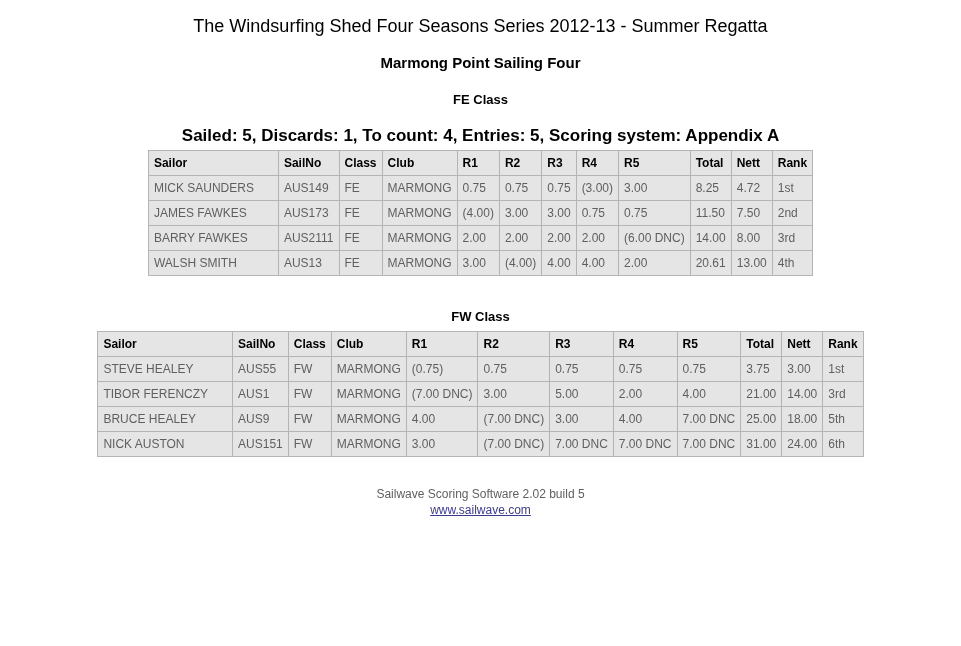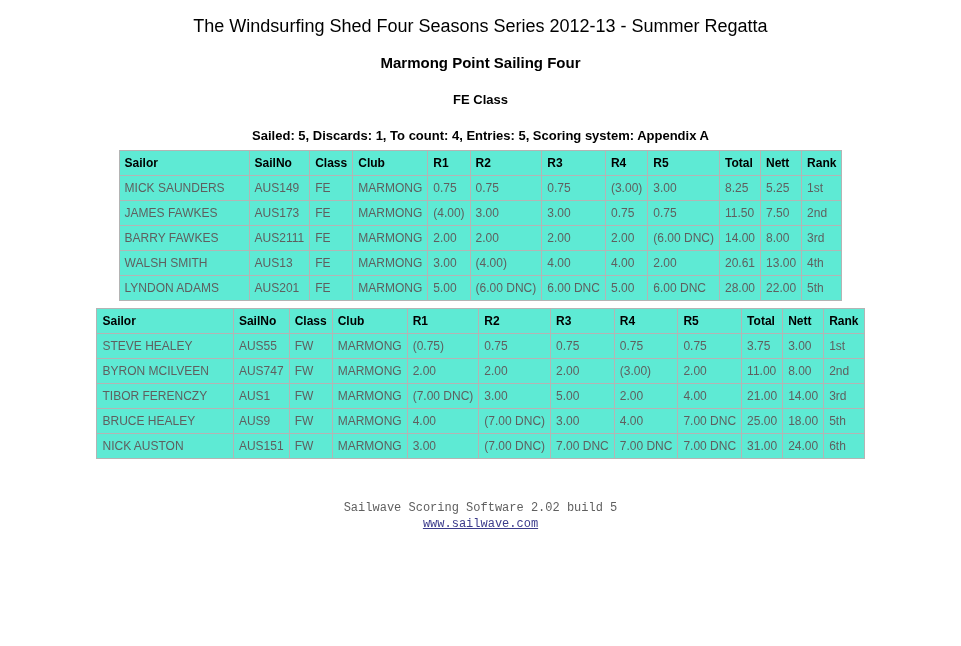--- a/index.html
+++ b/index.html
@@ -29,30 +29,30 @@
     margin: 20px 0 0;
     font-size: 13px;
     line-height: 15px;
     font-weight: bold;
   }
   .section + .section .class-heading {
     margin-top: 33px;
   }
   .scoring-summary {
     margin: 21px 0 0;
-    font-size: 13px;
+    font-size: 17px;
     line-height: 15px;
     font-weight: bold;
   }
   table.results {
     margin: 7px auto 0;
     border-collapse: collapse;
     border: 1px solid #8f8f8f;
     font-size: 12px;
-    background: #5eead4;
+    background: #e5e5e5;
   }
   table.results th,
   table.results td {
     border: 1px solid #b4b4b4;
     padding: 4px 5px;
     line-height: 16px;
     text-align: left;
     white-space: nowrap;
     vertical-align: middle;
   }
@@ -62,25 +62,24 @@
   }
   table.results td {
     color: #5f5f5f;
     font-weight: normal;
   }
   table.results th:first-child,
   table.results td:first-child {
     padding-right: 24px;
   }
   .footer {
-    margin-top: 42px;
+    margin-top: 30px;
     font-size: 12px;
     line-height: 15px;
     color: #5f5f5f;
-    font-family: Liberation Mono, monospace;
   }
   .footer-link-line {
     line-height: 16px;
   }
   a.sailwave-link {
     color: var(--link-color, #3b3b8c);
     text-decoration: underline;
   }
 </style>
 </head>
@@ -116,21 +115,21 @@
             <td>MICK SAUNDERS</td>
             <td>AUS149</td>
             <td>FE</td>
             <td>MARMONG</td>
             <td>0.75</td>
             <td>0.75</td>
             <td>0.75</td>
             <td>(3.00)</td>
             <td>3.00</td>
             <td>8.25</td>
-            <td>5.25</td>
+            <td>4.72</td>
             <td>1st</td>
           </tr>
           <tr>
             <td>JAMES FAWKES</td>
             <td>AUS173</td>
             <td>FE</td>
             <td>MARMONG</td>
             <td>(4.00)</td>
             <td>3.00</td>
             <td>3.00</td>
@@ -161,39 +160,26 @@
             <td>MARMONG</td>
             <td>3.00</td>
             <td>(4.00)</td>
             <td>4.00</td>
             <td>4.00</td>
             <td>2.00</td>
             <td>20.61</td>
             <td>13.00</td>
             <td>4th</td>
           </tr>
-          <tr>
-            <td>LYNDON ADAMS</td>
-            <td>AUS201</td>
-            <td>FE</td>
-            <td>MARMONG</td>
-            <td>5.00</td>
-            <td>(6.00 DNC)</td>
-            <td>6.00 DNC</td>
-            <td>5.00</td>
-            <td>6.00 DNC</td>
-            <td>28.00</td>
-            <td>22.00</td>
-            <td>5th</td>
-          </tr>
         </tbody>
       </table>
   </div>
 
   <div class="section">
+    <div class="class-heading">FW Class</div>
     <table class="results">
         <thead>
           <tr>
             <th>Sailor</th>
             <th>SailNo</th>
             <th>Class</th>
             <th>Club</th>
             <th>R1</th>
             <th>R2</th>
             <th>R3</th>
@@ -213,34 +199,20 @@
             <td>(0.75)</td>
             <td>0.75</td>
             <td>0.75</td>
             <td>0.75</td>
             <td>0.75</td>
             <td>3.75</td>
             <td>3.00</td>
             <td>1st</td>
           </tr>
           <tr>
-            <td>BYRON MCILVEEN</td>
-            <td>AUS747</td>
-            <td>FW</td>
-            <td>MARMONG</td>
-            <td>2.00</td>
-            <td>2.00</td>
-            <td>2.00</td>
-            <td>(3.00)</td>
-            <td>2.00</td>
-            <td>11.00</td>
-            <td>8.00</td>
-            <td>2nd</td>
-          </tr>
-          <tr>
             <td>TIBOR FERENCZY</td>
             <td>AUS1</td>
             <td>FW</td>
             <td>MARMONG</td>
             <td>(7.00 DNC)</td>
             <td>3.00</td>
             <td>5.00</td>
             <td>2.00</td>
             <td>4.00</td>
             <td>21.00</td>

